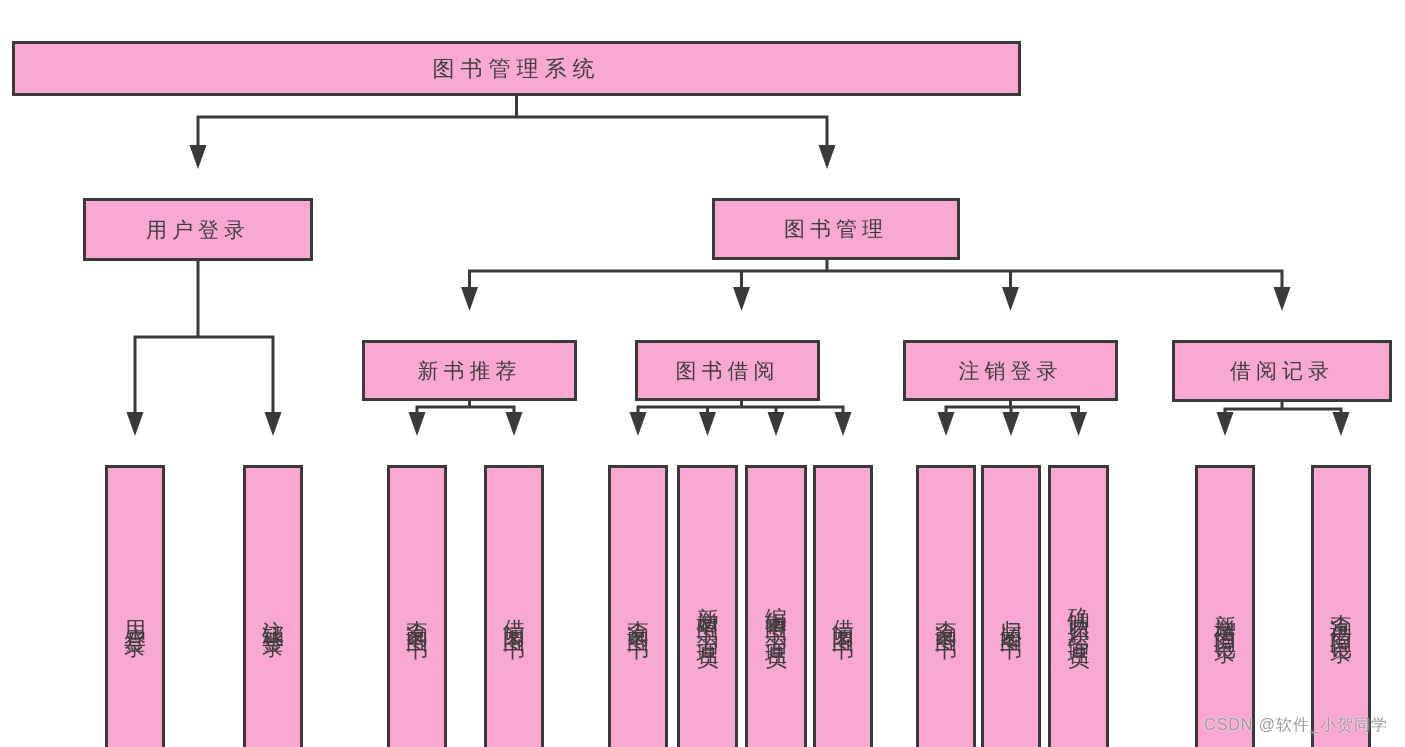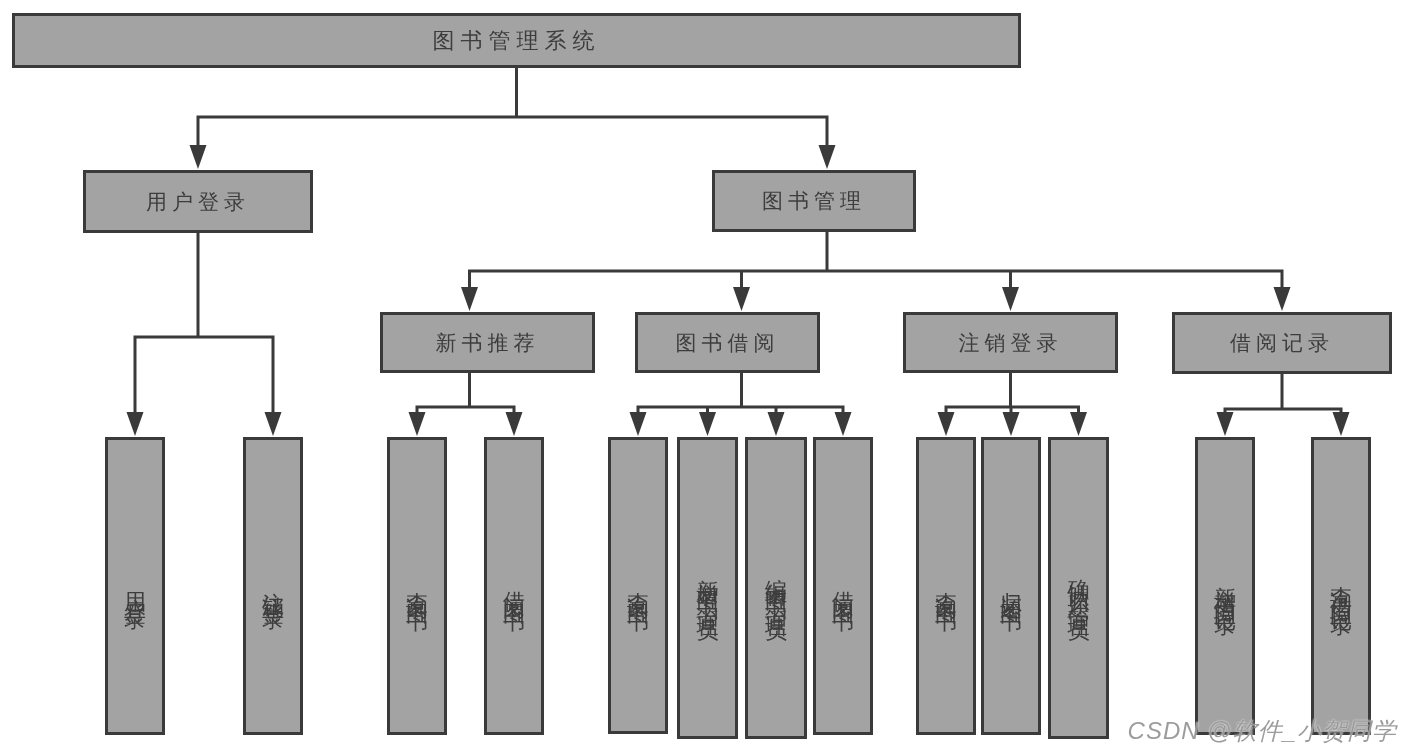--- a/index.html
+++ b/index.html
@@ -18,55 +18,55 @@
   #connector-svg {
     position: absolute;
     left: 0;
     top: 0;
     z-index: 1;
   }
   .node {
     position: absolute;
     box-sizing: border-box;
     border: 3px solid #3a3a3a;
-    background: #a3a3a3;
+    background: #f9a8d4;
     display: flex;
     align-items: center;
     justify-content: center;
     color: #3d3d3d;
     z-index: 2;
     font-size: 21px;
     letter-spacing: 5px;
     white-space: nowrap;
+    margin-top: 28px;
   }
   .node.h-node {
     font-size: 21px;
   }
   .node.root-node {
     font-size: 22px;
     letter-spacing: 6px;
   }
   .node.v-node {
     writing-mode: vertical-lr;
     text-orientation: mixed;
     font-size: 22px;
     letter-spacing: 6px;
     white-space: normal;
   }
   .watermark {
     position: absolute;
-    right: 8px;
+    right: 17px;
     top: 715px;
     z-index: 3;
-    font-size: 24px;
+    font-size: 16px;
     letter-spacing: 1px;
     color: rgba(148, 148, 148, 0.92);
     text-shadow: 0 0 2px #ffffff;
     pointer-events: none;
-    font-style: italic;
   }
 </style>
 </head>
 <body>
 
 <div id="stage">
   <svg id="connector-svg" width="1405" height="747" viewBox="0 0 1405 747">
       <polygon points="189.5,145 206.5,145 198,169" fill="#3a3a3a"></polygon>
       <polygon points="818.5,145 835.5,145 827,169" fill="#3a3a3a"></polygon>
       <path d="M 516.5 66 L 516.5 117 M 198 117 L 827 117 M 198 117 L 198 154 M 827 117 L 827 154" stroke="#3a3a3a" stroke-width="3" fill="none" stroke-linecap="square"></path>
@@ -92,22 +92,22 @@
       <path d="M 1010.5 371 L 1010.5 407 M 946 407 L 1078.5 407 M 946 407 L 946 421 M 1011 407 L 1011 421 M 1078.5 407 L 1078.5 421" stroke="#3a3a3a" stroke-width="3" fill="none" stroke-linecap="square"></path>
       <polygon points="1216.5,412 1233.5,412 1225,436" fill="#3a3a3a"></polygon>
       <polygon points="1332.5,412 1349.5,412 1341,436" fill="#3a3a3a"></polygon>
       <path d="M 1282 372 L 1282 409 M 1225 409 L 1341 409 M 1225 409 L 1225 421 M 1341 409 L 1341 421" stroke="#3a3a3a" stroke-width="3" fill="none" stroke-linecap="square"></path>
     </svg>
   <div id="nodes">
       <div class="node root-node h-node" style="left: 12px; top: 13px; width: 1009px; height: 55px;">图书管理系统</div>
       <div class="node h-node" style="left: 83px; top: 170px; width: 230px; height: 63px;">用户登录</div>
       <div class="node v-node" style="left: 105px; top: 437px; width: 60px; height: 298px;">用户登录</div>
       <div class="node v-node" style="left: 243px; top: 437px; width: 60px; height: 298px;">注销登录</div>
-      <div class="node h-node" style="left: 712px; top: 170px; width: 204px; height: 62px;">图书管理</div>
-      <div class="node h-node" style="left: 380px; top: 312px; width: 215px; height: 61px;">新书推荐</div>
+      <div class="node h-node" style="left: 712px; top: 170px; width: 248px; height: 62px;">图书管理</div>
+      <div class="node h-node" style="left: 362px; top: 312px; width: 215px; height: 61px;">新书推荐</div>
       <div class="node v-node" style="left: 387px; top: 437px; width: 60px; height: 298px;">查询图书</div>
       <div class="node v-node" style="left: 484px; top: 437px; width: 60px; height: 298px;">借阅图书</div>
       <div class="node h-node" style="left: 635px; top: 312px; width: 185px; height: 61px;">图书借阅</div>
       <div class="node v-node" style="left: 608px; top: 437px; width: 60px; height: 297px;">查询图书</div>
       <div class="node v-node" style="left: 677px; top: 437px; width: 61px; height: 302px;">新增图书（管理员）</div>
       <div class="node v-node" style="left: 745px; top: 437px; width: 62px; height: 302px;">编辑图书（管理员）</div>
       <div class="node v-node" style="left: 813px; top: 437px; width: 60px; height: 298px;">借阅图书</div>
       <div class="node h-node" style="left: 903px; top: 312px; width: 215px; height: 61px;">注销登录</div>
       <div class="node v-node" style="left: 916px; top: 437px; width: 60px; height: 298px;">查询图书</div>
       <div class="node v-node" style="left: 981px; top: 437px; width: 60px; height: 298px;">归还图书</div>

